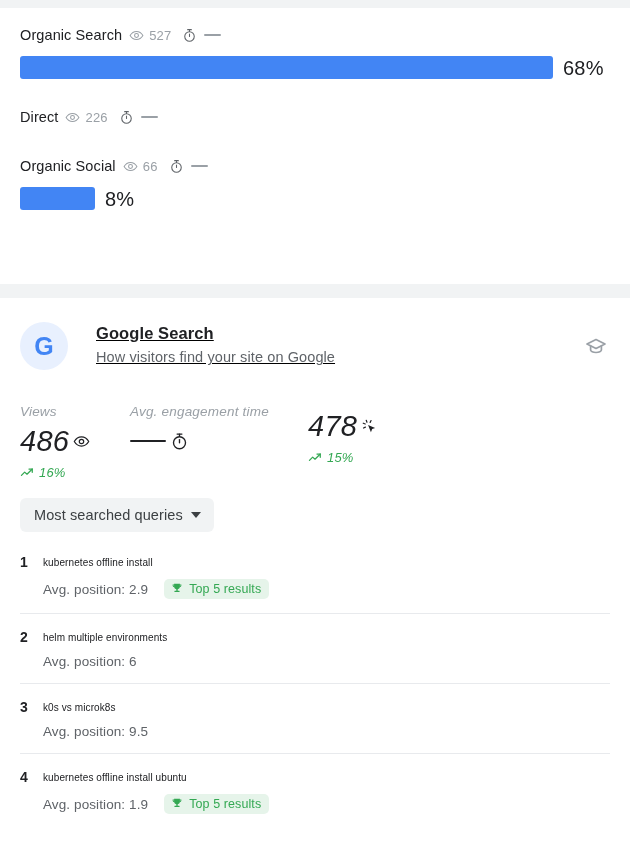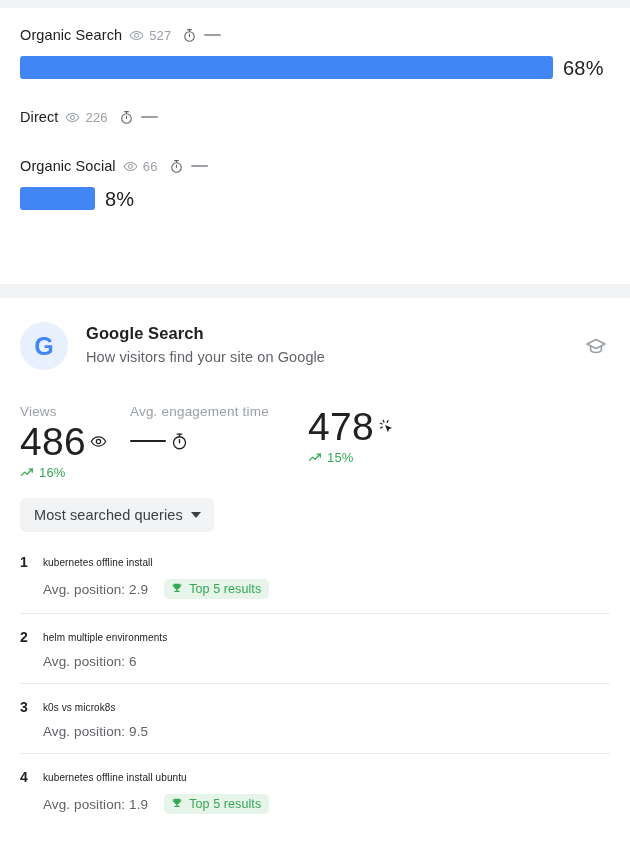--- a/index.html
+++ b/index.html
@@ -90,21 +90,21 @@
     flex: 0 0 auto;
     margin-top: 2px;
   }
   .g-letter {
     font-family: "Liberation Sans", sans-serif;
     font-size: 25px;
     font-weight: 700;
     color: #4285f4;
     line-height: 1;
   }
-  .srch-titles { margin-left: 18px; padding-top: 3px; }
+  .srch-titles { margin-left: 28px; padding-top: 3px; text-decoration: underline; }
   .srch-title {
     font-size: 16.5px;
     color: #202124;
     font-weight: 600;
     letter-spacing: .1px;
     line-height: 1.3;
   }
   .srch-sub {
     font-size: 14.5px;
     color: #5f6368;
@@ -114,38 +114,38 @@
   .cap-icon {
     position: absolute;
     right: 2px; top: 15px;
   }
 
   
   .metrics {
     display: flex;
     margin-top: 34px;
   }
-  .metric { position: relative; }
+  .metric { position: relative; font-style: italic; }
   .metric-views  { width: 110px; }
   .metric-time   { width: 178px; }
   .metric-clicks { width: 180px; }
   .metric-label {
     font-size: 13.5px;
     color: #9aa0a6;
     letter-spacing: .2px;
   }
   .metric-value-row {
     display: flex;
     align-items: center;
     gap: 4px;
     margin-top: 5px;
     height: 34px;
   }
   .metric-value {
-    font-size: 39px;
+    font-size: 29px;
     color: #202124;
     line-height: 1;
     letter-spacing: .3px;
   }
   .metric-dash {
     display: inline-block;
     width: 36px; height: 2px;
     background: #202124;
     border-radius: 1px;
   }

